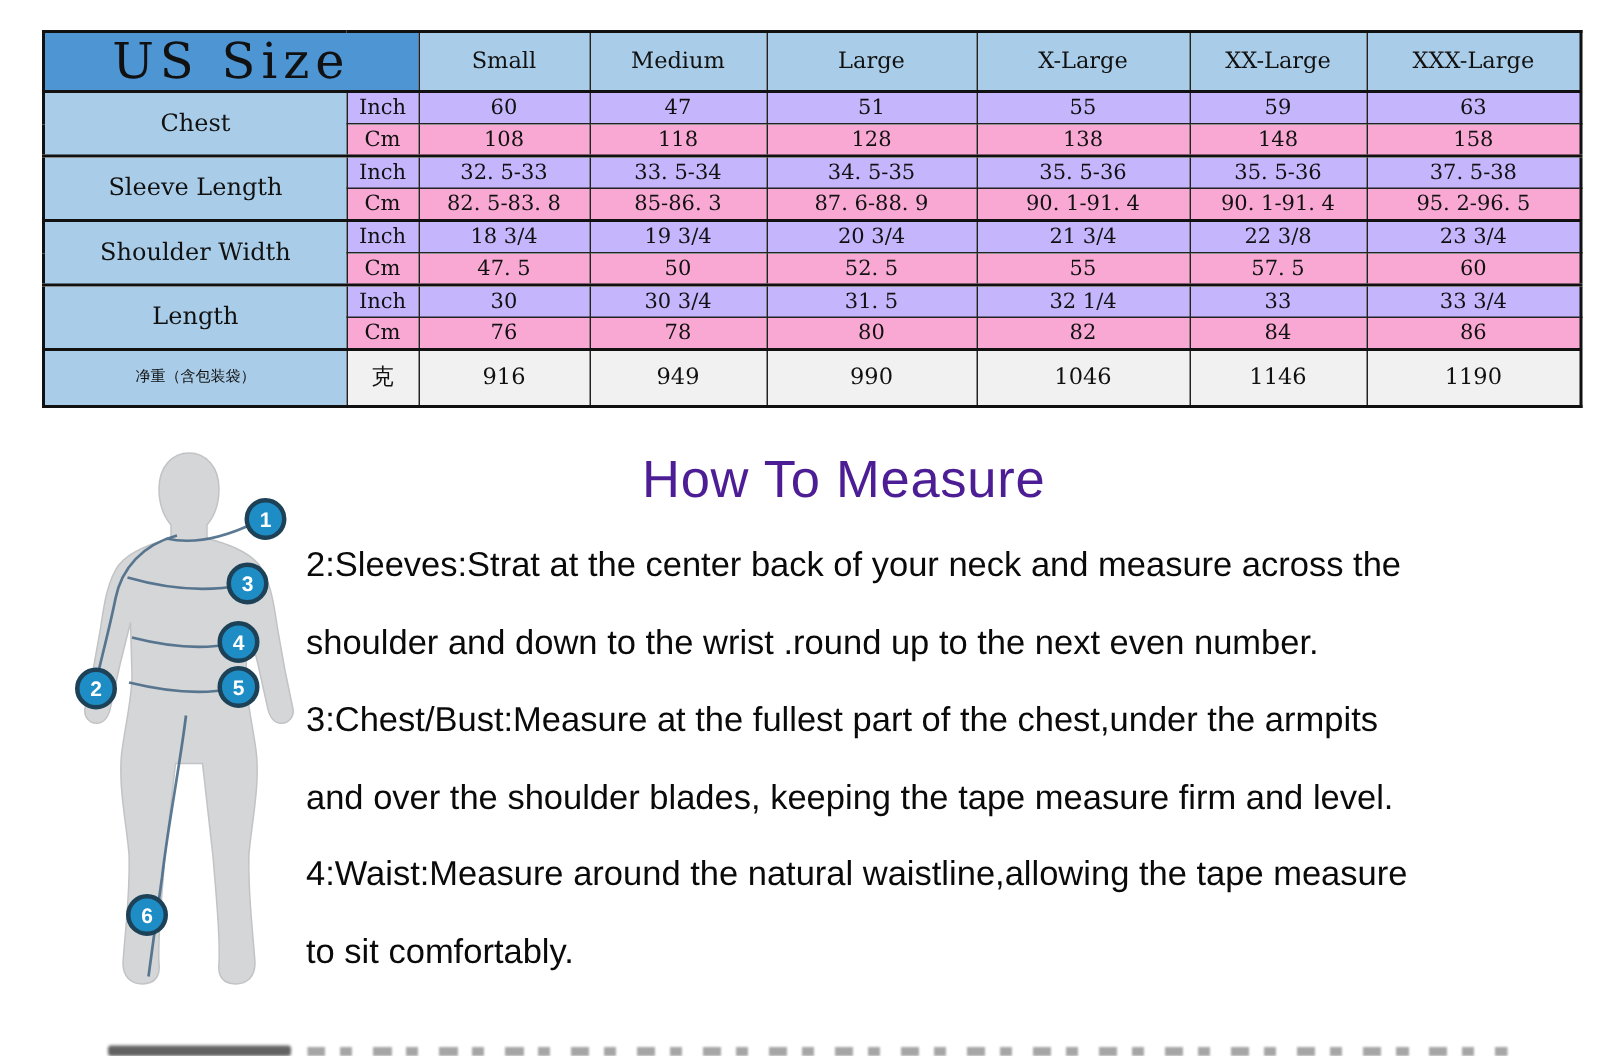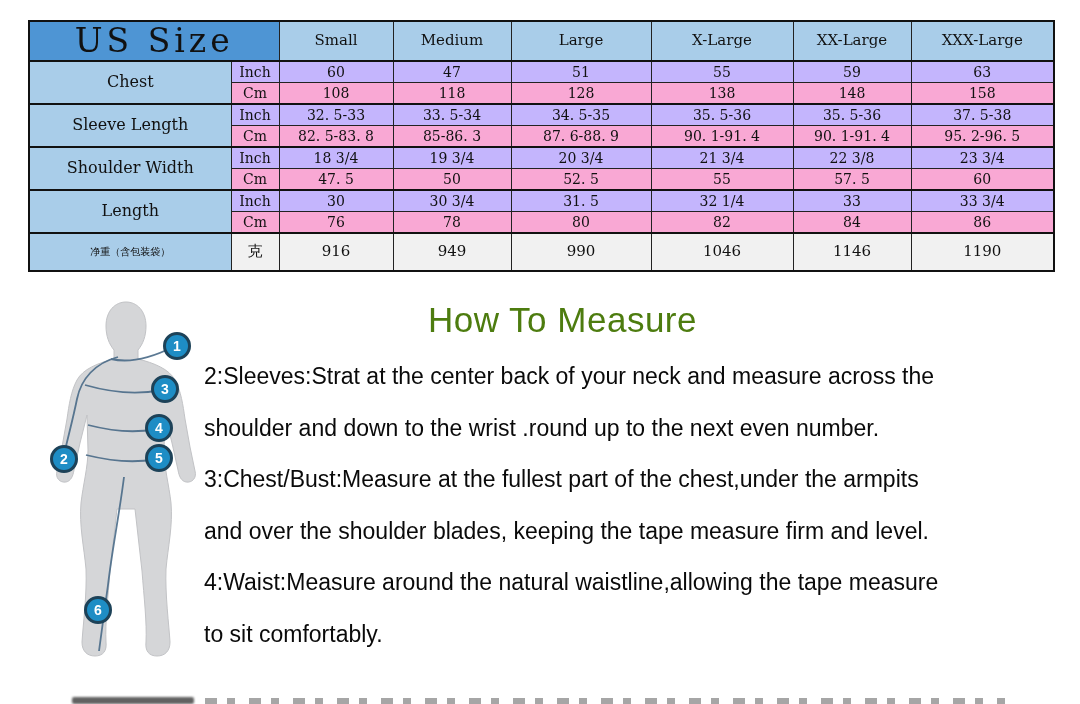--- a/index.html
+++ b/index.html
@@ -20,21 +20,21 @@
   table.chart td.lbl{background:#a9cde9;font-size:16px;font-weight:500;}
   table.chart tr.grp td{border-top:2px solid #111;}
   table.chart tr.inch td:not(.lbl){background:#c4b5fd;}
   table.chart tr.cm td:not(.lbl){background:#f9a8d4;}
   table.chart tr.wt td{height:36px;font-size:15px;}
   table.chart tr.wt td:not(.lbl){background:#f1f1f1;}
   table.chart tr.wt td.lbl{font-size:10px;}
 
   
   .howto-title{position:absolute;left:205px;top:300px;width:715px;text-align:center;
-               font-size:35px;color:#4d7c0f;letter-spacing:0.5px;}
+               font-size:35px;color:#4c1d95;letter-spacing:0.5px;}
   .howto-lines{position:absolute;left:204px;top:351px;width:845px;color:#0a0a0a;}
   .howto-lines p{margin:0;height:51.6px;line-height:51.6px;font-size:23px;white-space:nowrap;}
 
   
   .figure-wrap{position:absolute;left:25px;top:295px;width:200px;height:405px;}
   .figure-wrap svg{display:block;width:200px;height:405px;}
   .badge-num{font-family:"Liberation Sans",sans-serif;font-size:14px;font-weight:bold;fill:#fff;}
 
   
   .cutoff-smudge{position:absolute;left:72px;top:697px;width:122px;height:7px;background:#474747;

